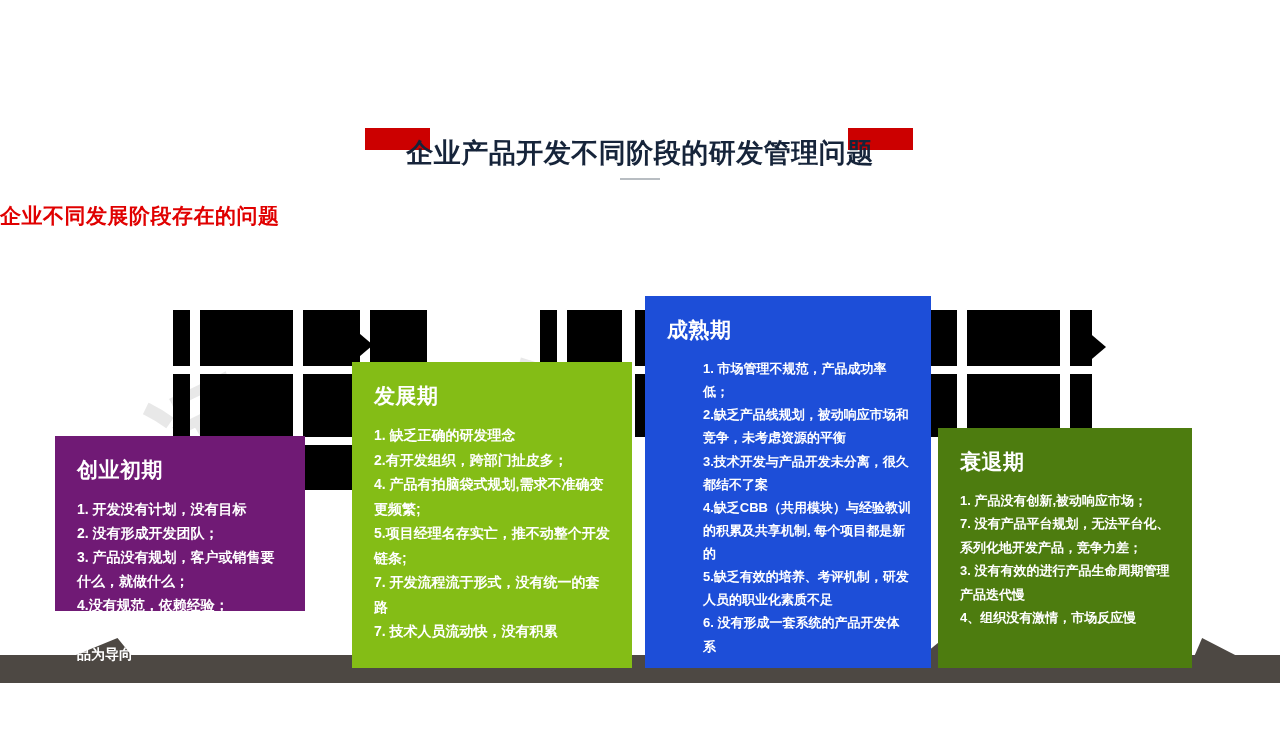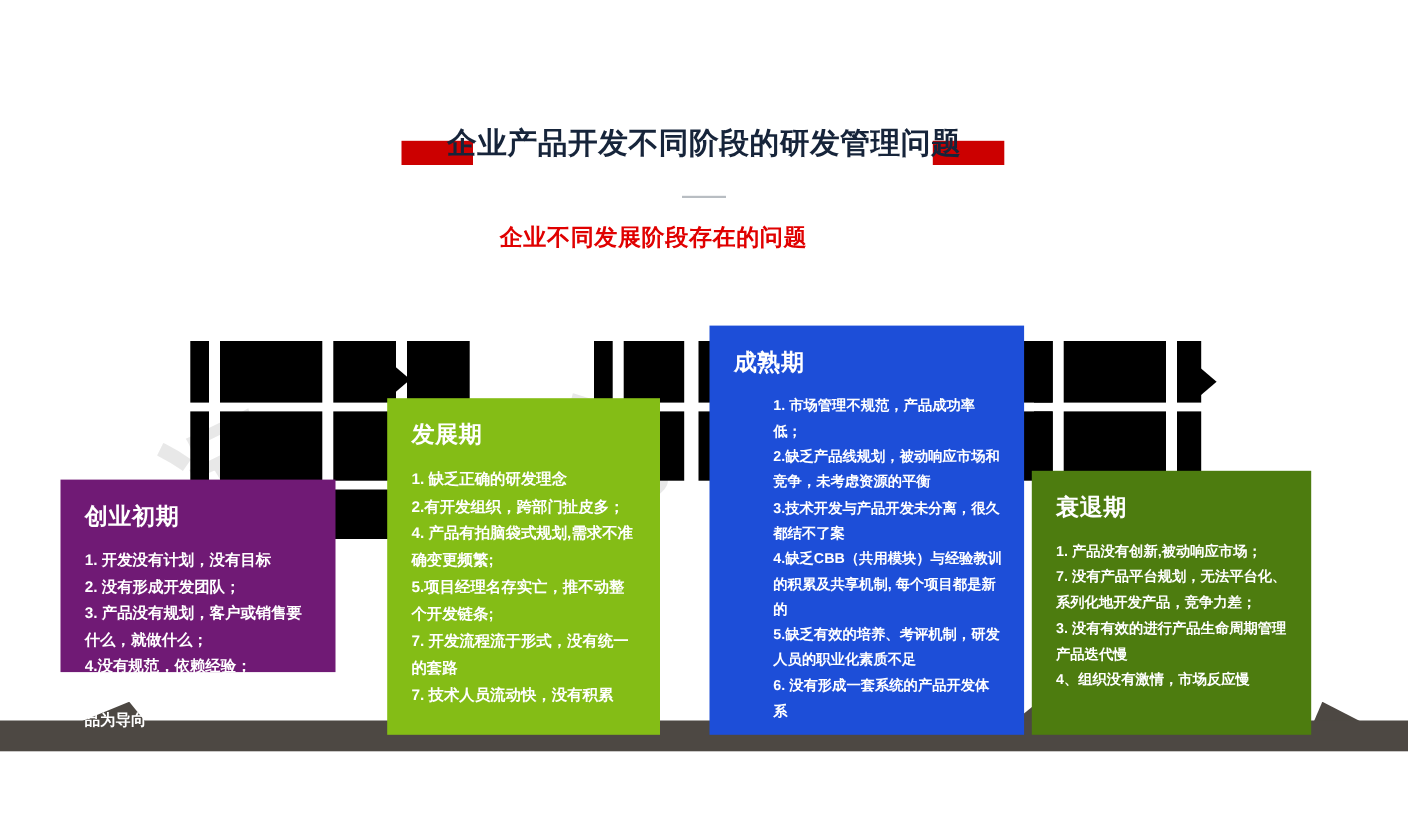--- a/index.html
+++ b/index.html
@@ -21,28 +21,28 @@
   #wm3{left:790px;top:360px;font-size:118px;transform:rotate(-26deg);}
 
   
   #header{position:absolute;left:0;top:0;width:1280px;height:250px;}
   .title-bar{
     position:absolute;top:128px;width:65px;height:22px;background:#cc0000;
   }
   #bar-left{left:365px;}
   #bar-right{left:848px;}
   #main-title{
-    position:absolute;left:0;top:112px;width:1280px;text-align:center;
+    position:absolute;left:0;top:135px;width:1280px;text-align:center;
     font-size:27px;font-weight:700;color:#16243a;letter-spacing:.5px;
   }
   #title-divider{
     position:absolute;left:620px;top:178px;width:40px;height:2px;background:#b8bdc2;
   }
   #sub-title{
-    position:absolute;left:0;top:202px;width:1188px;text-align:center;
+    position:absolute;left:0;top:202px;width:1188px;
     font-size:21px;font-weight:700;color:#e00000;letter-spacing:.5px;
   }
 
   
   .blockgroup{position:absolute;}
   .blockgroup .bk{position:absolute;background:#000000;}
   .blockgroup .arrow{
     position:absolute;width:0;height:0;
     border-top:17px solid transparent;border-bottom:17px solid transparent;
     border-left:20px solid #000000;
@@ -52,21 +52,21 @@
   #plinth{position:absolute;left:0;top:655px;width:1280px;height:28px;background:#4d4843;}
   .wedge{position:absolute;height:40px;background:#4d4843;}
 
   
   .card{position:absolute;color:#ffffff;box-sizing:border-box;padding:22px 20px 18px 22px;}
   .card h3{margin:0 0 16px 0;font-size:21px;font-weight:700;line-height:1.1;letter-spacing:.5px;}
   .card ul{margin:0;padding:0;list-style:none;}
   .card li{font-size:14px;line-height:1.72;font-weight:600;}
 
   #card-startup{left:55px;top:436px;width:250px;height:175px;background:#701a75;}
-  #card-growth{left:352px;top:362px;width:248px;height:306px;background:#84bd16;}
+  #card-growth{left:352px;top:362px;width:280px;height:306px;background:#84bd16;}
   #card-mature{left:645px;top:296px;width:286px;height:372px;background:#1d4ed8;}
   #card-decline{left:938px;top:428px;width:254px;height:240px;background:#4d7c0f;}
   #card-mature li{font-size:13px;line-height:1.78;margin-left:36px;}
   #card-decline li{font-size:13px;line-height:1.8;}
   #card-growth li{line-height:1.75;}
 </style>
 </head>
 <body>
 
 <div id="stage">

